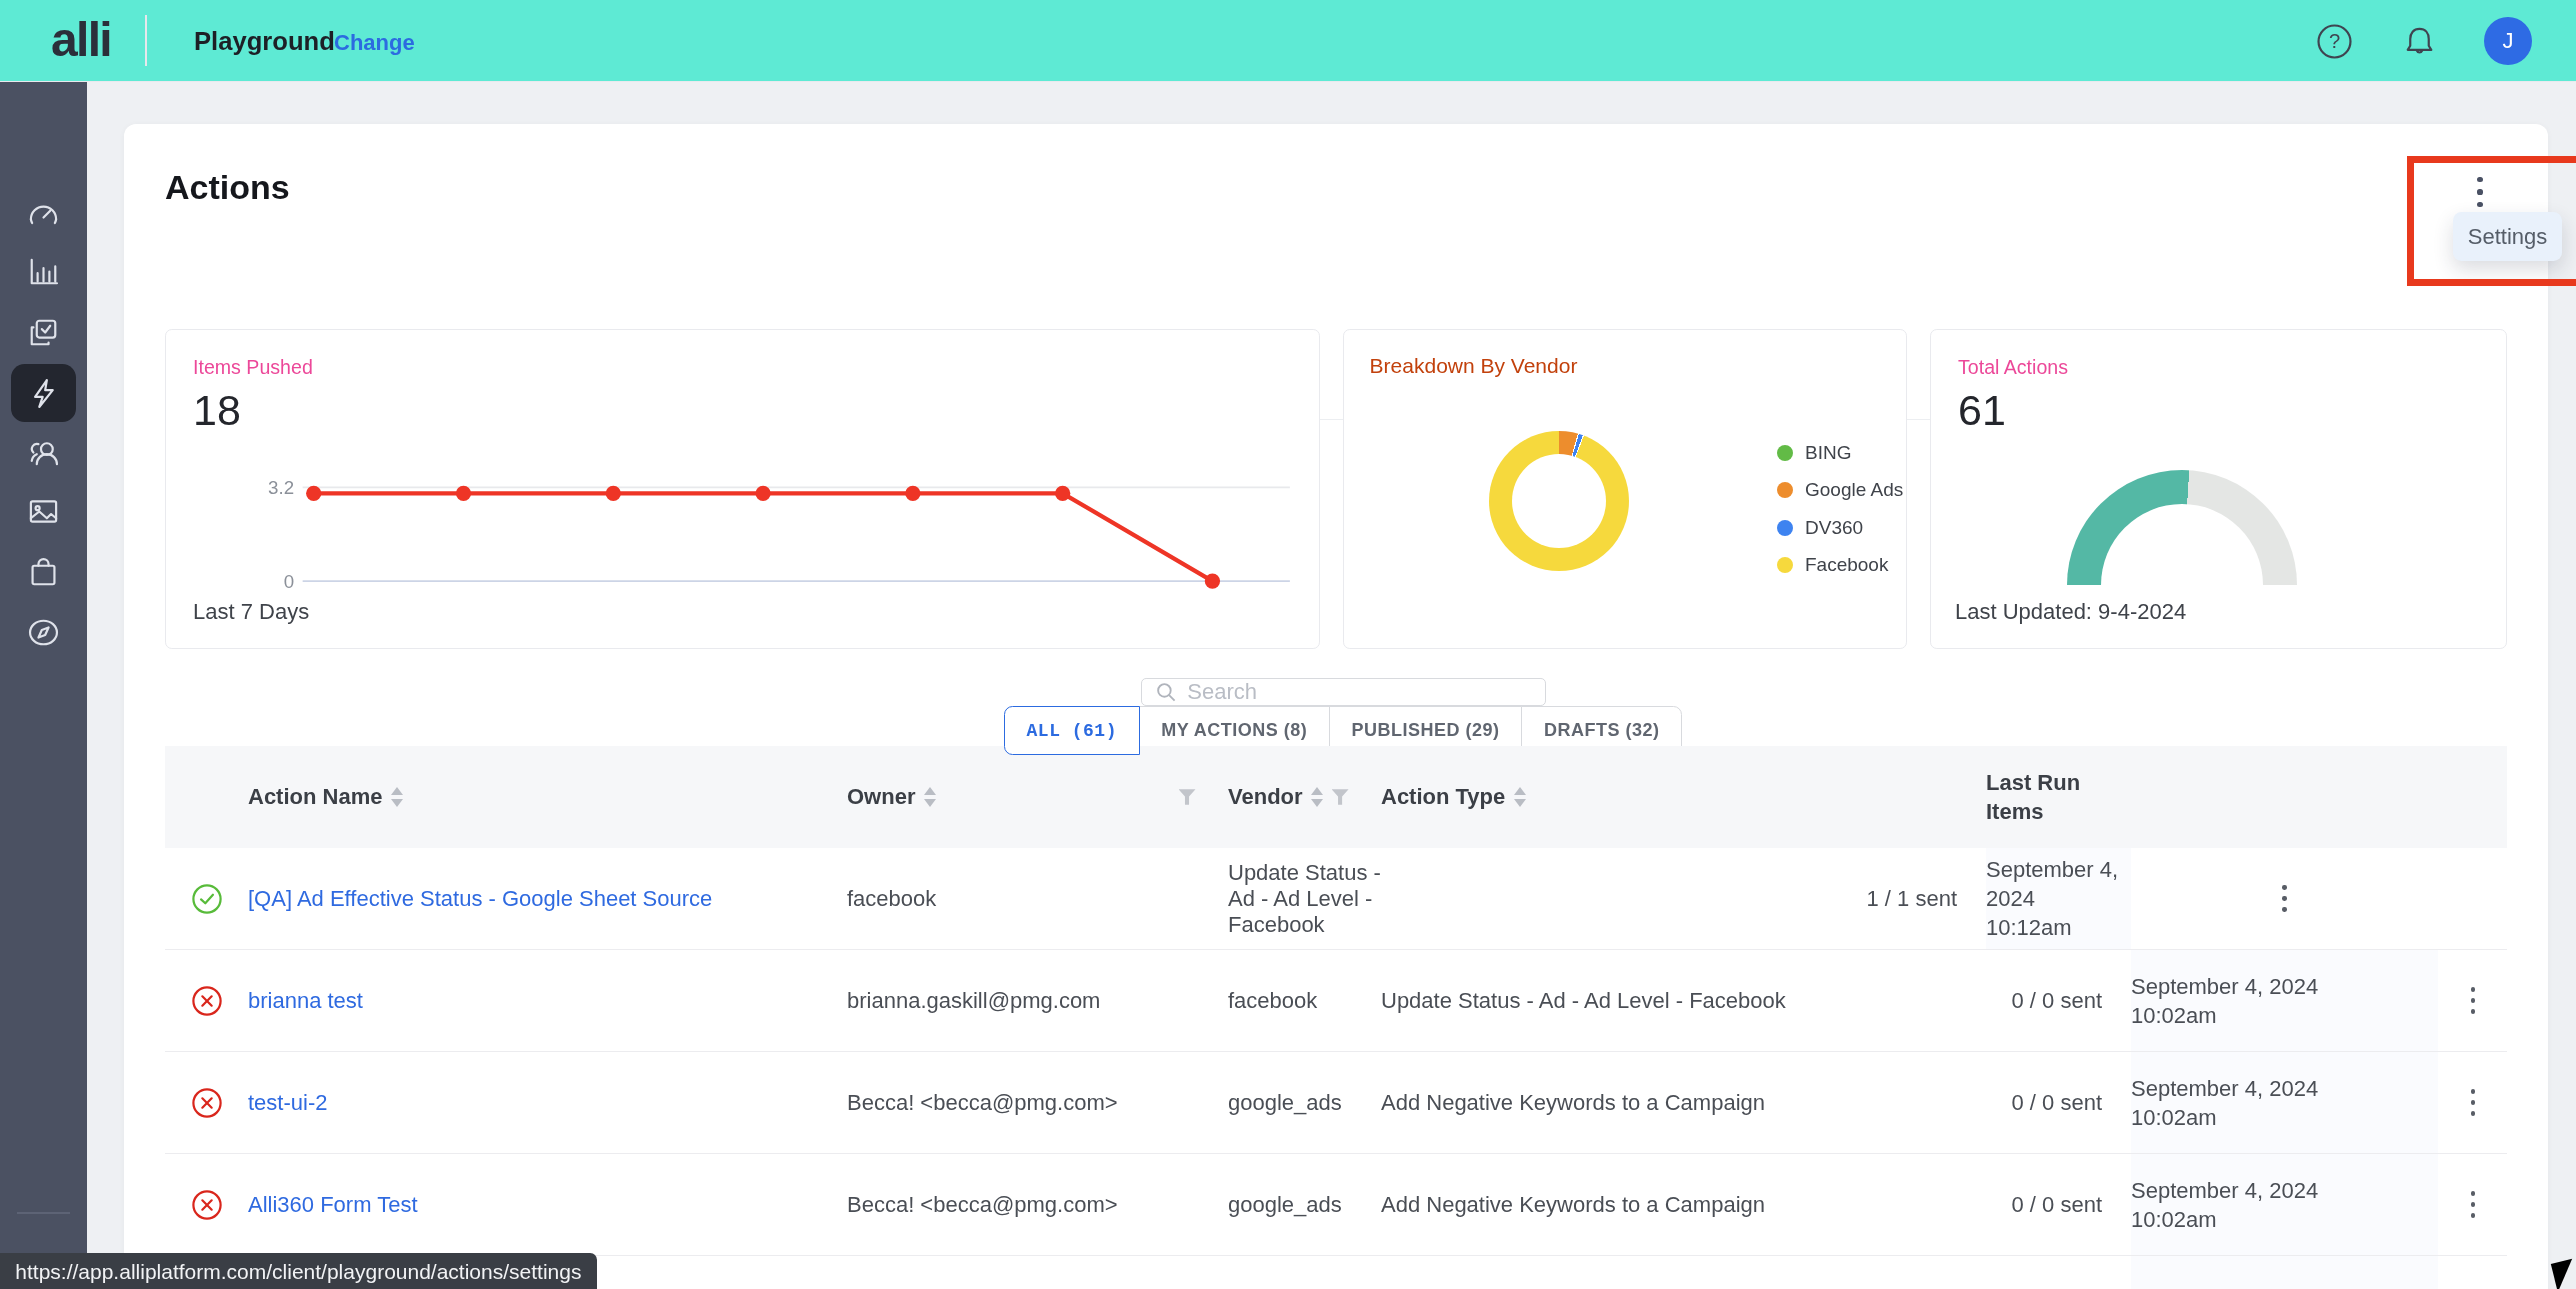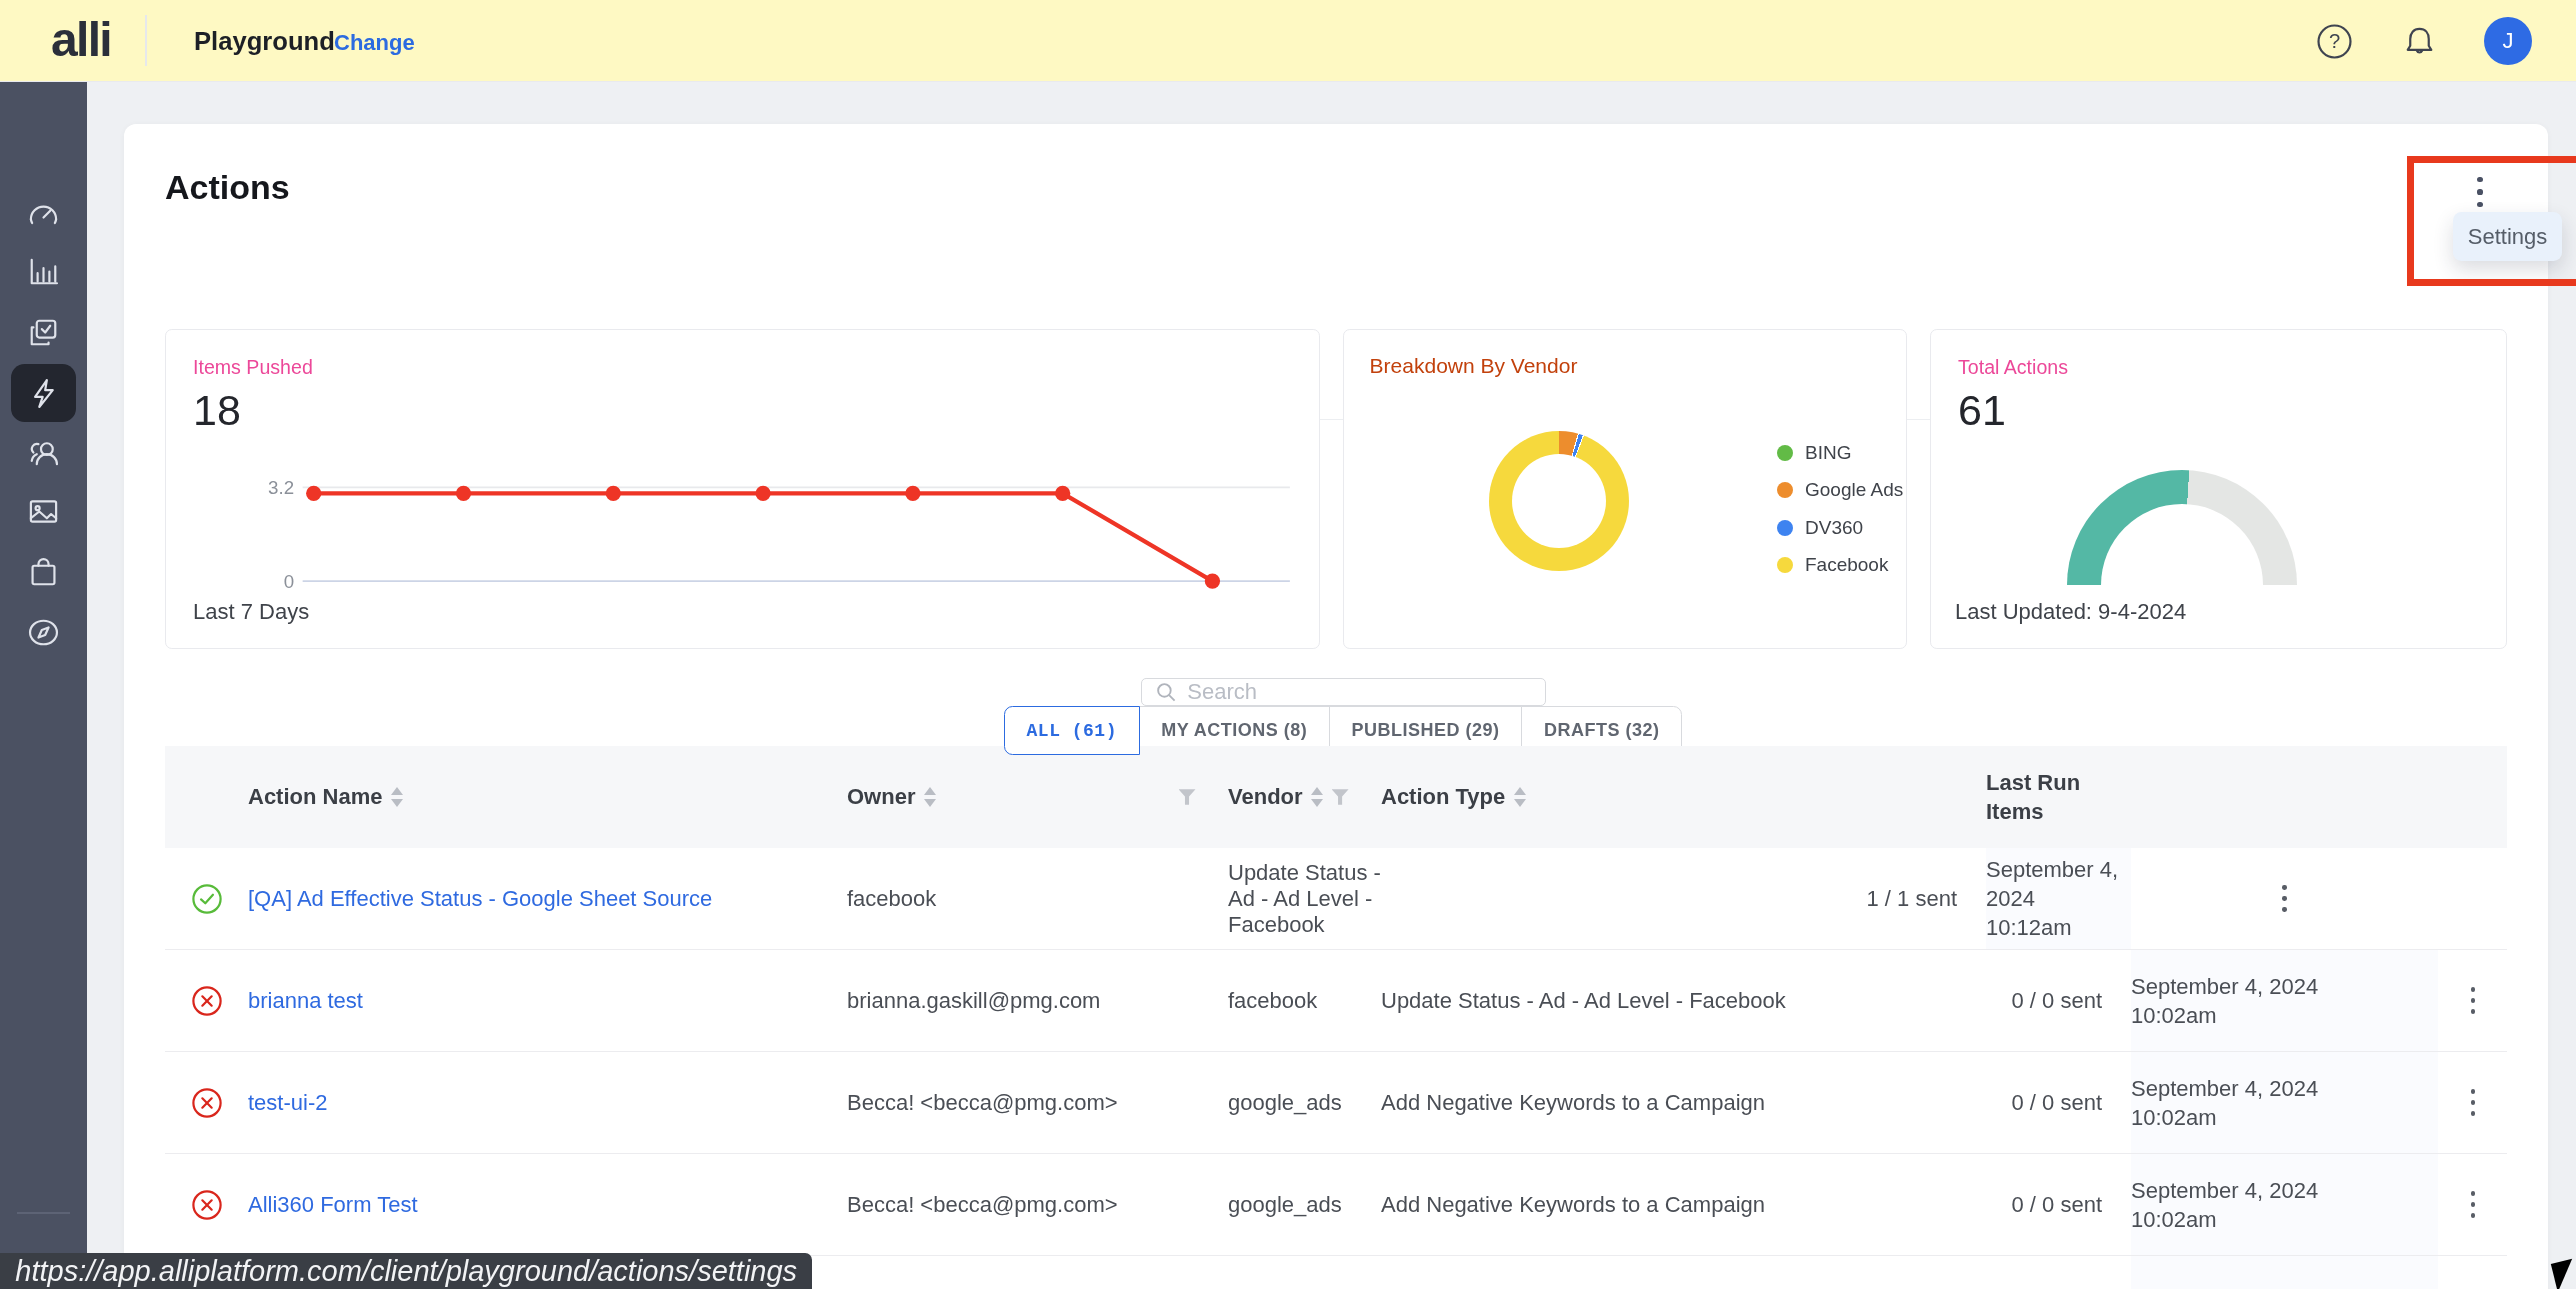--- a/index.html
+++ b/index.html
@@ -1,20 +1,20 @@
 <!DOCTYPE html>
 <html style="font-size:13.6px"><head>
 <meta charset="utf-8">
 <style>
   * { margin:0; padding:0; box-sizing:border-box; }
   html,body { width:2576px; height:1290px; overflow:hidden; }
   body { font-family:"Liberation Sans", sans-serif; background:#eef0f3; position:relative; }
 
   
-  .topbar { position:absolute; left:0; top:0; width:2576px; height:82px; background:#fef9c3;
+  .topbar { position:absolute; left:0; top:0; width:2576px; height:82px; background:#5eead4;
             border-bottom:1.7px solid #e9eaee; z-index:20; }
   .logo { position:absolute; left:51px; top:12px; font-size:48px; font-weight:600; color:#2b2f3a; letter-spacing:-1.7px; }
   .topbar-divider { position:absolute; left:145px; top:15.3px; width:1.7px; height:51px; background:#e6e8ec; }
   .client-name { position:absolute; left:194px; top:27px; font-size:25.6px; font-weight:600; color:#1d2026; }
   .change-link { position:absolute; left:334px; top:30px; font-size:22px; font-weight:600; color:#2c6be0; cursor:pointer; }
   .top-icons { position:absolute; right:44px; top:0; height:82px; display:flex; align-items:center; gap:44px; }
   .icon-btn { width:41px; height:41px; display:flex; align-items:center; justify-content:center; }
   .avatar { width:48px; height:48px; border-radius:50%; background:#2e6be4; color:#fff; font-size:22px;
             display:flex; align-items:center; justify-content:center; }
 
@@ -111,21 +111,21 @@
   .row-kebab i { width:4.3px; height:4.3px; border-radius:50%; background:#585d66; }
 
   
   .settings-pop { position:absolute; left:2453px; top:212px; width:109px; height:49px; background:#e9f1fb;
                   border-radius:8.5px; box-shadow:0 8.5px 20.4px rgba(30,40,60,.16); display:flex; align-items:center;
                   justify-content:center; font-size:22px; color:#555d68; z-index:40; cursor:pointer; }
   .redbox { position:absolute; left:2407px; top:156px; width:184px; height:130px; border:7.7px solid #e8391d;
             z-index:50; pointer-events:none; }
   .urlbar { position:absolute; left:0; top:1253px; height:37px; padding:0 15.3px; background:#3a3e45;
             border-radius:0 6.8px 0 0; display:flex; align-items:center; z-index:60; }
-  .urlbar span { color:#f2f3f5; font-size:29px; white-space:nowrap;font-style:italic; }
+  .urlbar span { color:#f2f3f5; font-size:21px; white-space:nowrap; }
   .cursor { position:absolute; left:2554px; top:1261px; width:0; height:0; z-index:70;
             border-left:22px solid #000; border-bottom:29px solid transparent; transform:rotate(-14deg); }
 </style>
 </head>
 <body>
 
 <header class="topbar">
   <div class="logo">alli</div>
   <div class="topbar-divider"></div>
   <div class="client-name">Playground</div>

